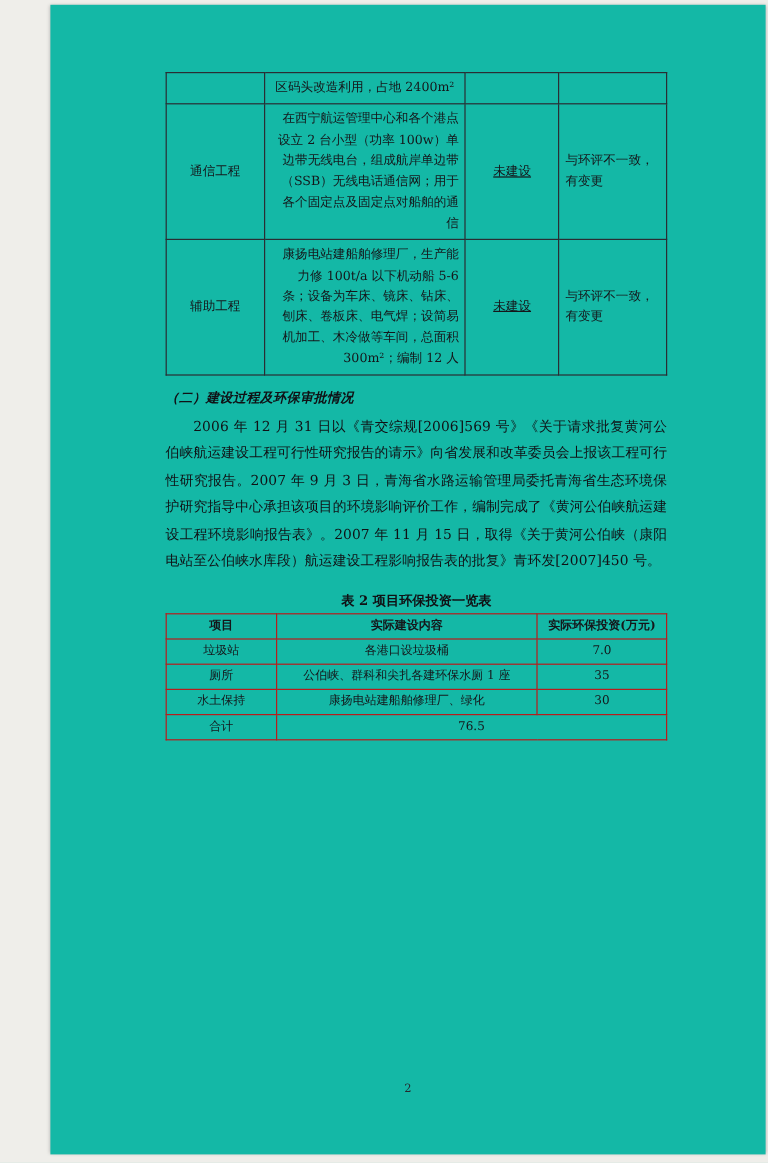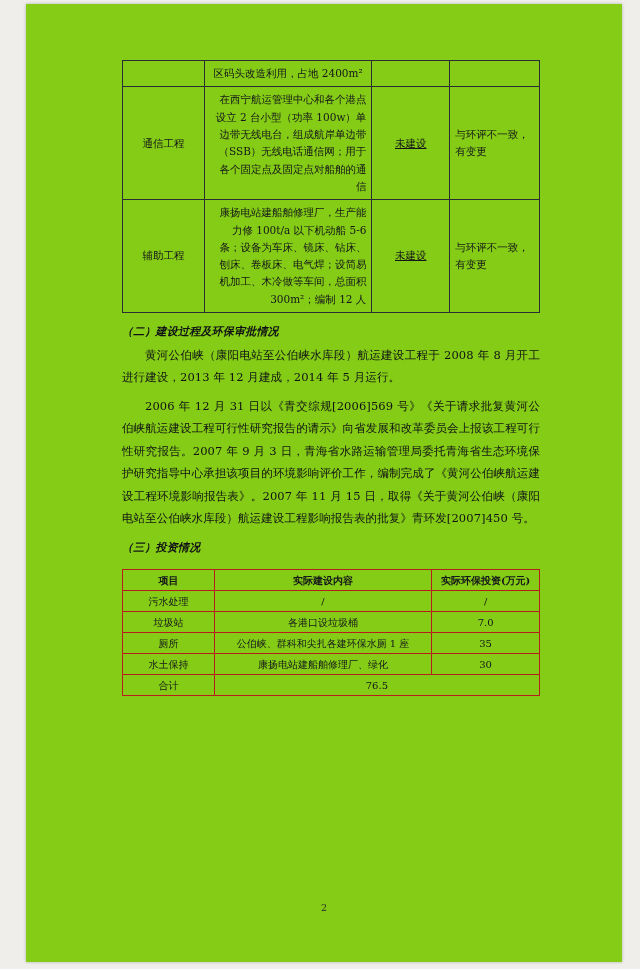--- a/index.html
+++ b/index.html
@@ -13,23 +13,23 @@
     overflow: hidden;
   }
   .page {
     position: absolute;
     left: 0; top: 0;
     width: 640px; height: 969px;
     background: #efeeea;
   }
   .sheet {
     position: absolute;
-    left: 26px; top: 4px;
+    left: 42px; top: 4px;
     width: 596px; height: 958px;
-    background: #84cc16;
+    background: #14b8a6;
     box-shadow: 0 0 3px rgba(0,0,0,0.25);
   }
   .content {
     position: absolute;
     left: 96px; top: 56px;
     width: 418px;
   }
 
   
   table.tbl {
@@ -134,40 +134,34 @@
           <tr>
             <td class="c-name">辅助工程</td>
             <td class="c-desc">康扬电站建船舶修理厂，生产能力修 100t/a 以下机动船 5-6 条；设备为车床、镜床、钻床、刨床、卷板床、电气焊；设简易机加工、木冷做等车间，总面积 300m²；编制 12 人</td>
             <td class="c-stat">未建设</td>
             <td class="c-note">与环评不一致，有变更</td>
           </tr>
         </tbody>
       </table>
 
       <div class="h2">（二）建设过程及环保审批情况</div>
-      <p class="para">黄河公伯峡（康阳电站至公伯峡水库段）航运建设工程于 2008 年 8 月开工进行建设，2013 年 12 月建成，2014 年 5 月运行。</p>
       <p class="para">2006 年 12 月 31 日以《青交综规[2006]569 号》《关于请求批复黄河公伯峡航运建设工程可行性研究报告的请示》向省发展和改革委员会上报该工程可行性研究报告。2007 年 9 月 3 日，青海省水路运输管理局委托青海省生态环境保护研究指导中心承担该项目的环境影响评价工作，编制完成了《黄河公伯峡航运建设工程环境影响报告表》。2007 年 11 月 15 日，取得《关于黄河公伯峡（康阳电站至公伯峡水库段）航运建设工程影响报告表的批复》青环发[2007]450 号。</p>
 
-      <div class="h2">（三）投资情况</div>
 
       <div class="t2wrap">
+        <div class="t2cap">表 2   项目环保投资一览表</div>
         <table class="t2">
           <thead>
             <tr>
               <th class="t2-c1">项目</th>
               <th class="t2-c2">实际建设内容</th>
               <th class="t2-c3">实际环保投资(万元)</th>
             </tr>
           </thead>
           <tbody>
-            <tr>
-              <td>污水处理</td>
-              <td>/</td>
-              <td>/</td>
-            </tr>
             <tr>
               <td>垃圾站</td>
               <td>各港口设垃圾桶</td>
               <td>7.0</td>
             </tr>
             <tr>
               <td>厕所</td>
               <td>公伯峡、群科和尖扎各建环保水厕 1 座</td>
               <td>35</td>
             </tr>

